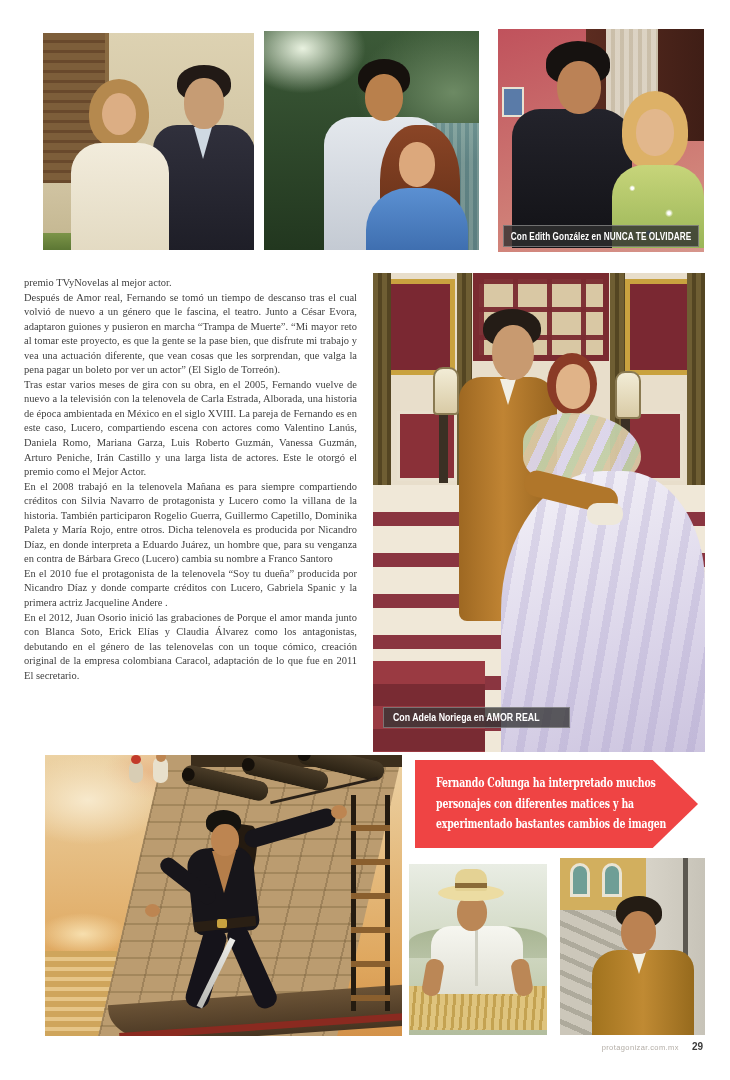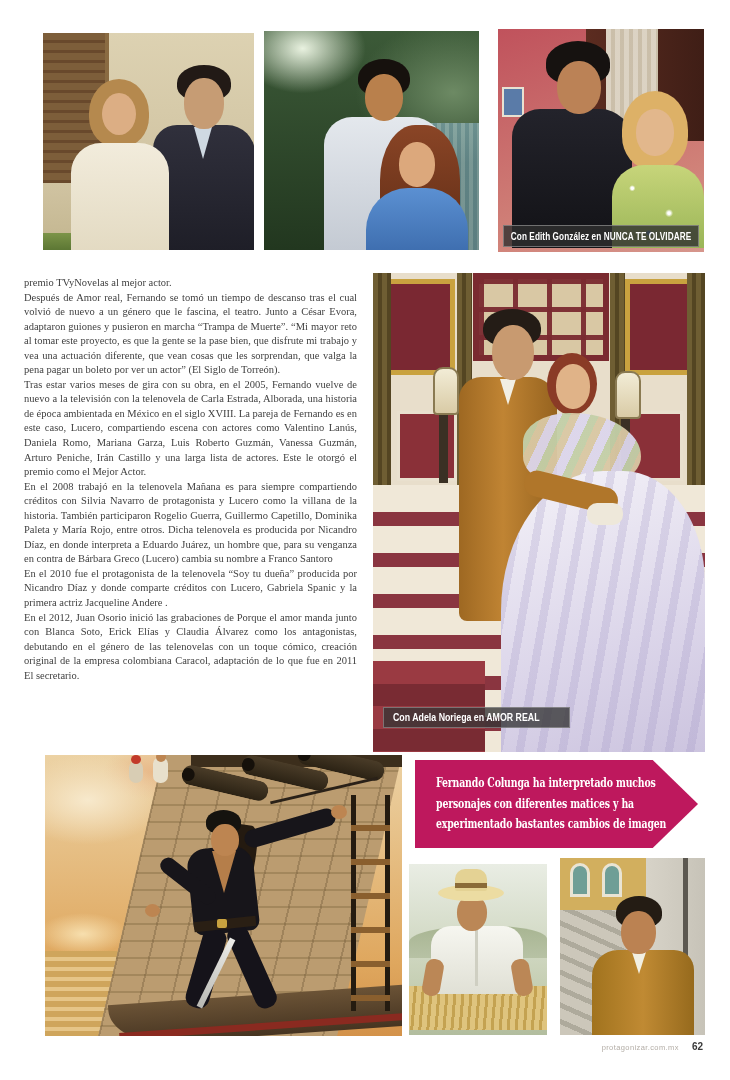--- a/index.html
+++ b/index.html
@@ -21,21 +21,21 @@
       transform:scaleX(.88);transform-origin:0 50%;}
 
   
   .article{position:absolute;left:24px;top:276px;width:333px;color:#3f3f3f;
       font-family:Liberation Serif, serif;font-size:10.5px;line-height:14.55px;
       text-align:justify;}
   .article p{margin:0;}
 
   
   .pull-quote{position:absolute;left:415px;top:760px;width:283px;height:88px;
-      background:#be185d;clip-path:polygon(0 0,84% 0,100% 50%,84% 100%,0 100%);
+      background:#ef4444;clip-path:polygon(0 0,84% 0,100% 50%,84% 100%,0 100%);
       box-sizing:border-box;padding:13px 0 0 21px;}
   .pq-line{color:#fff;font-family:"DejaVu Serif",serif;font-weight:bold;font-size:12px;
       line-height:20.5px;white-space:nowrap;transform:scaleX(.78);transform-origin:0 50%;
       letter-spacing:-.2px;}
 
   
   .footer{position:absolute;top:1041px;right:27px;display:flex;align-items:baseline;gap:13px;}
   .site{font-size:7.5px;color:#b3ada6;letter-spacing:.4px;}
   .pagenum{font-size:10px;font-weight:bold;color:#3a3a3a;}
 
@@ -379,16 +379,16 @@
     <div class="layer sb-arch a2"></div>
     <div class="layer sb-plant"></div>
     <div class="layer sb-jacket"></div>
     <div class="layer sb-collar"></div>
     <div class="layer sb-hair"></div>
     <div class="layer sb-face"></div>
   </figure>
 
   <div class="footer">
     <span class="site">protagonizar.com.mx</span>
-    <span class="pagenum">62</span>
+    <span class="pagenum">29</span>
   </div>
 
 </div>
 
 </body></html>

